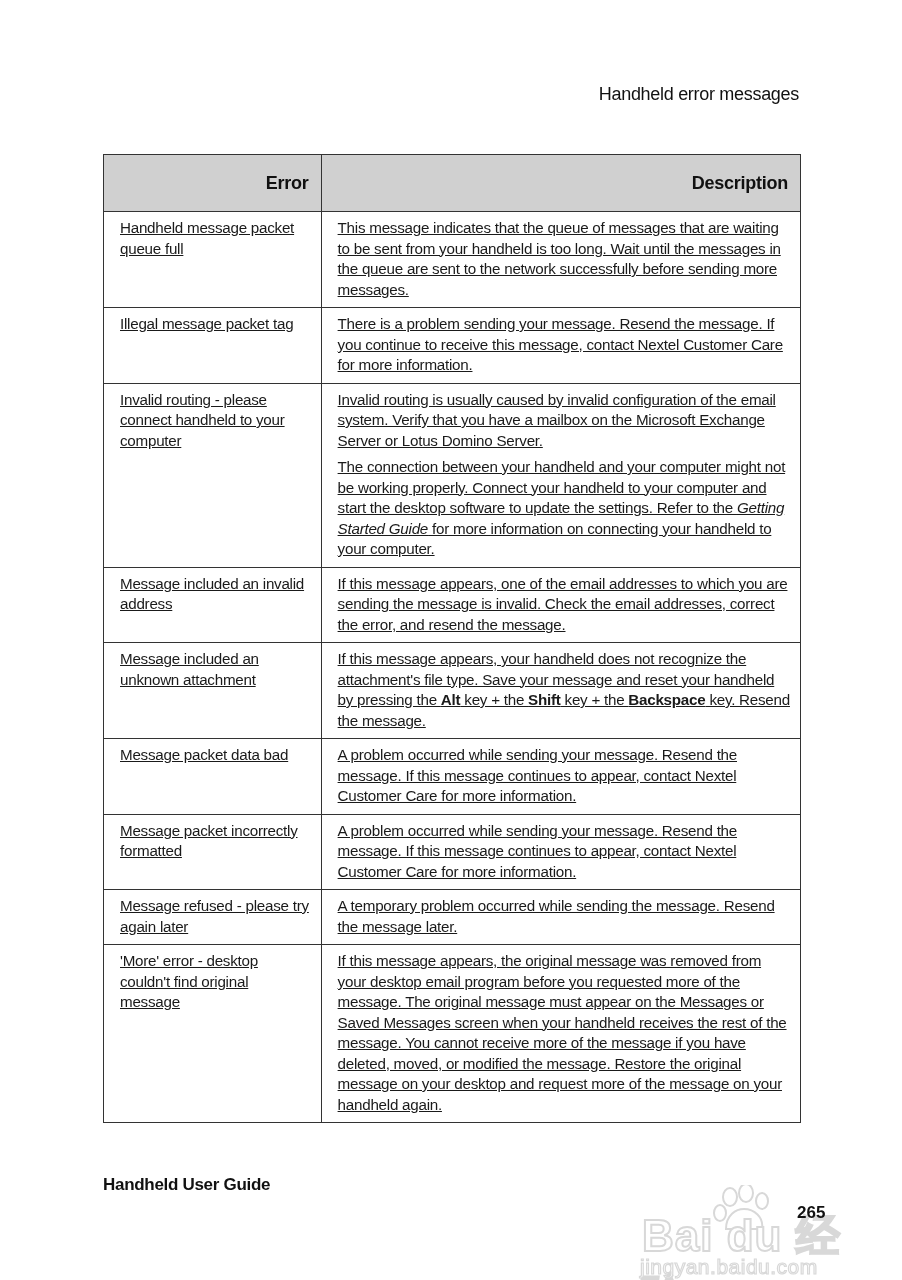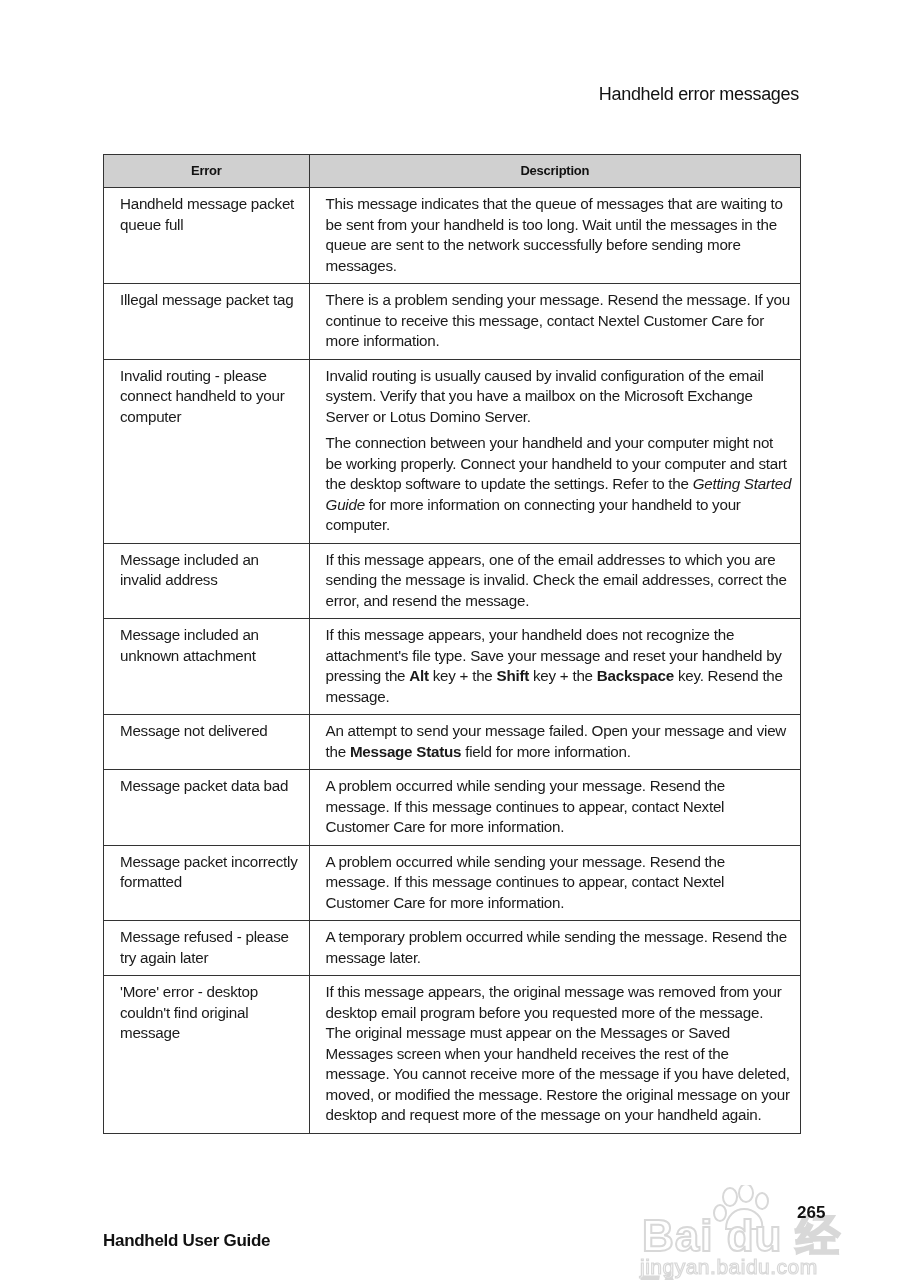--- a/index.html
+++ b/index.html
@@ -35,46 +35,47 @@
       letter-spacing: -0.25px;
     }
     .error-table th, .error-table td {
       border: 1.5px solid #333;
       vertical-align: top;
       text-align: left;
     }
     .error-table th {
       background: #d0d0d0;
       font-weight: bold;
-      font-size: 13px;
-      text-align: center;
+      font-size: 18px;
+      text-align: right;
       height: 32px;
-      padding: 0;
+      padding: 12px;
       vertical-align: middle;
       color: #111;
     }
     .col-error { width: 205px; }
     .col-desc { width: 492px; }
     .error-table td {
       padding: 6px 10px 7px 16px;
+      text-decoration: underline;
     }
     .error-table td.desc {
       padding: 6px 8px 7px 16px;
     }
     .desc p {
       margin: 0;
     }
     .desc p + p {
       margin-top: 6px;
     }
     .b { font-weight: bold; }
     .i { font-style: italic; }
     .footer-left {
       position: absolute;
-      top: 1231px;
+      top: 1175px;
       left: 103px;
       font-weight: bold;
       font-size: 17px;
       letter-spacing: -0.3px;
       color: #111;
     }
     .footer-right {
       position: absolute;
       top: 1203px;
       left: 767px;
@@ -162,26 +163,20 @@
         </td>
   </tr>
 
   <tr>
     <td class="error-cell">Message included an unknown attachment</td>
     <td class="desc">
           <p><span>If this message appears, your handheld does not recognize the attachment's file type. Save your message and reset your handheld by pressing the </span><span class="b">Alt</span><span> key + the </span><span class="b">Shift</span><span> key + the </span><span class="b">Backspace</span><span> key. Resend the message.</span></p>
         </td>
   </tr>
 
-  <tr>
-    <td class="error-cell">Message not delivered</td>
-    <td class="desc">
-          <p><span>An attempt to send your message failed. Open your message and view the </span><span class="b">Message Status</span><span> field for more information.</span></p>
-        </td>
-  </tr>
 
   <tr>
     <td class="error-cell">Message packet data bad</td>
     <td class="desc">
           <p><span>A problem occurred while sending your message. Resend the message. If this message continues to appear, contact Nextel Customer Care for more information.</span></p>
         </td>
   </tr>
 
   <tr>
     <td class="error-cell">Message packet incorrectly formatted</td>

